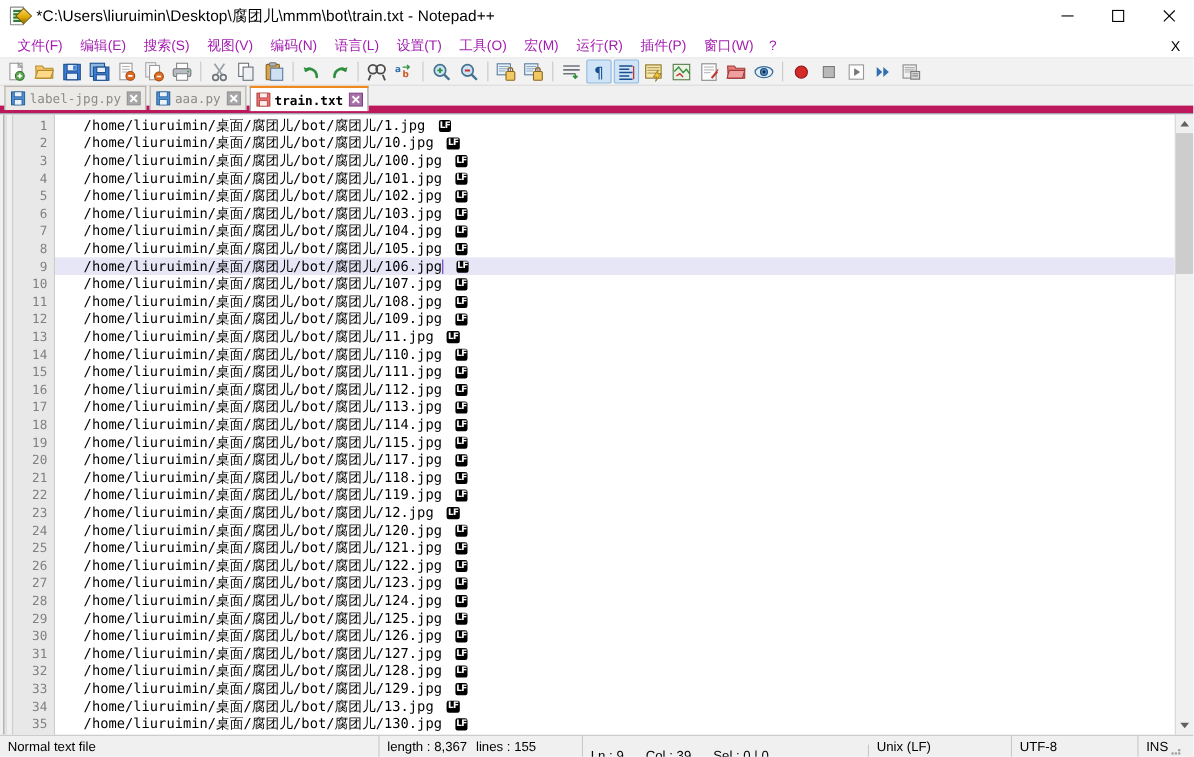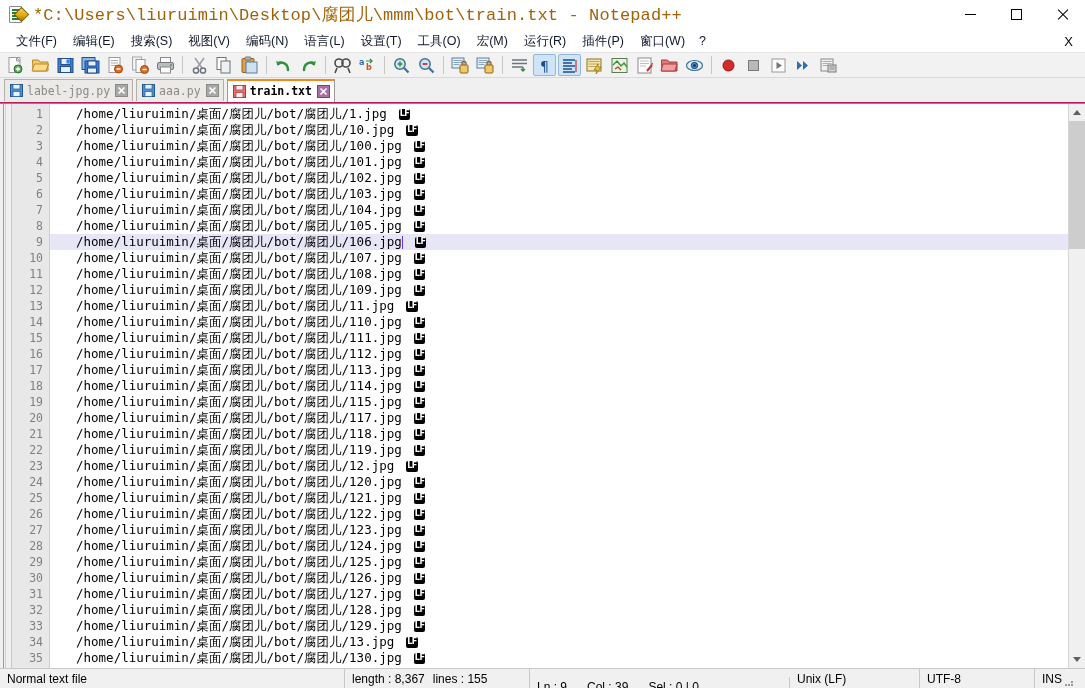--- a/index.html
+++ b/index.html
@@ -47,26 +47,25 @@
     box-shadow: 0 3px 0 #2e7d32, 0 6px 0 #2e7d32, 0 9px 0 #2e7d32;
   }
   .title-icon .pencil {
     position: absolute; right: -1px; top: 3px;
     width: 11px; height: 11px;
     background: linear-gradient(135deg,#f6d365 0%,#e0a800 60%,#8a6d00 100%);
     transform: rotate(45deg);
     border: 1px solid #7a6000;
   }
   .title-text {
-    font-size: 17px;
-    color: #a16207;
+    font-size: 14px;
+    color: #000000;
     white-space: nowrap;
     overflow: hidden;
     letter-spacing: 0.1px;
-    font-family: Liberation Mono, monospace;
   }
   .winbtns {
     margin-left: auto;
     display: flex;
     height: 30px;
     flex: 0 0 auto;
   }
   .winbtn {
     width: 46px; height: 30px;
     display: flex; align-items: center; justify-content: center;
@@ -94,21 +93,21 @@
     height: 22px;
     flex: 0 0 22px;
     background: #ffffff;
     display: flex;
     align-items: center;
     padding-left: 8px;
     position: relative;
   }
   .menu-item {
     font-size: 12.5px;
-    color: #0f172a;
+    color: #a21caf;
     padding: 2px 8px;
     white-space: nowrap;
     line-height: 16px;
     text-align: right;
   }
   .menu-help { padding: 2px 6px; }
   .menu-x {
     margin-left: auto;
     font-size: 13px;
     color: #000;
@@ -145,23 +144,23 @@
     flex: 0 0 1px;
   }
   .tb svg { display: block; }
 
   
   .tabbar {
     height: 25px;
     flex: 0 0 25px;
     background: #f0f0f0;
     display: flex;
-    align-items: center;
+    align-items: flex-start;
     padding-left: 4px;
-    border-bottom: 1px solid #be185d;
+    border-bottom: 7px solid #be185d;
   }
   .tab {
     height: 22px;
     display: flex;
     align-items: center;
     padding: 0 4px 0 5px;
     margin-right: 3px;
     background: #eceae6;
     border: 1px solid #b4b0a8;
     border-bottom: none;

